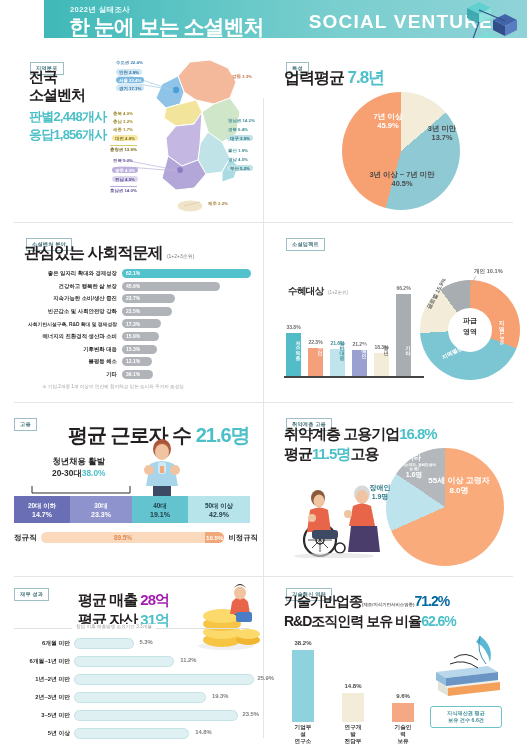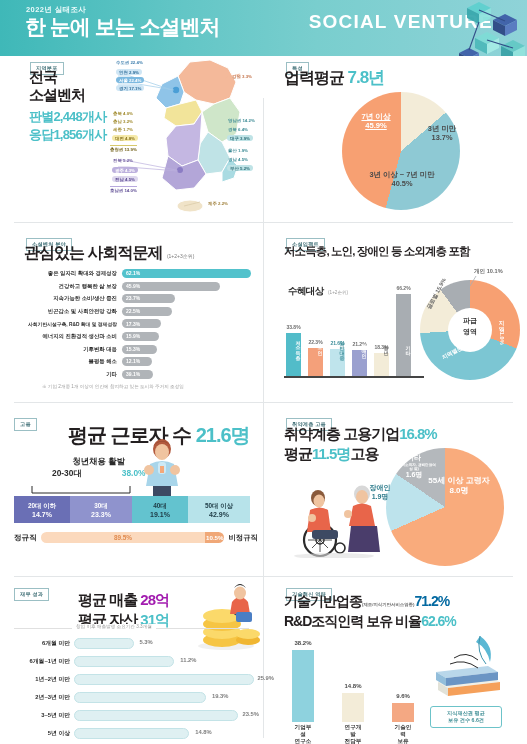--- a/index.html
+++ b/index.html
@@ -7,23 +7,24 @@
     width: 527px; height: 744px;
     font-family: "Liberation Sans", sans-serif;
     background: #ffffff;
     overflow: hidden;
     position: relative;
   }
   .page { width: 527px; height: 744px; position: relative; background: #fff; }
 
   
   .header {
-    height: 56px; position: relative;
+    height: 38px; position: relative;
     background: linear-gradient(90deg,#3fb8b8 0%, #63c6c6 35%, #79cece 60%, #8fd3d8 100%);
     overflow: hidden;
+    margin-left: 44px;
   }
   .hdr-sub { position:absolute; left:26px; top:5px; font-size:7.5px; color:#eafafa; letter-spacing:.4px; font-weight:bold;}
   .hdr-title { position:absolute; left:25px; top:13px; font-size:21px; font-weight:bold; color:#ffffff; letter-spacing:-1px; }
   .hdr-en { position:absolute; right:34px; top:11px; font-size:19px; font-weight:bold; color:#ffffff; letter-spacing:1.2px; }
   .cubes { position:absolute; right:0; top:-4px; width:110px; height:78px; }
 
   
   .grid { position:absolute; top:46px; left:0; width:527px; height:698px; }
   .cell { position:absolute; }
   .vline { position:absolute; left:263px; top:52px; width:1px; height:640px; background:#e3e6e8; }
@@ -249,21 +250,21 @@
       <div class="htitle" style="position:absolute;left:20px;top:22px;text-align:right;">
         <span>업력평균</span>
         <span class="accent" style="font-size:17px;">7.8년</span>
       </div>
 
       <div class="pie" style="left:78px;top:46px;width:118px;height:118px;
            background: conic-gradient(from 0deg,
              #f3ecd8 0deg 49.3deg,
              #8ec9d4 49.3deg 195.1deg,
              #f7a072 195.1deg 360deg);"></div>
-      <div class="pielbl" style="left:84px;top:66px;width:56px;color:#fff;font-size:7.6px;text-decoration:underline;">
+      <div class="pielbl" style="left:96px;top:66px;width:56px;color:#fff;font-size:7.6px;">
         <div>7년 이상</div>
         <div>45.9%</div>
       </div>
       <div class="pielbl" style="left:152px;top:78px;width:52px;color:#4a4a4a;font-size:7.4px;">
         <div>3년 미만</div>
         <div>13.7%</div>
       </div>
       <div class="pielbl" style="left:76px;top:124px;width:124px;color:#4a4a4a;font-size:7.4px;">
         <div>3년 이상 ~ 7년 미만</div>
         <div>40.5%</div>
@@ -345,21 +346,20 @@
         </div>
       </div>
       <div class="tiny" style="position:absolute;left:42px;top:160px;">※ 기업 2개중 1개 이상이 인간에 참여하고 있는 도시와 주거지 조성임</div>
     </div>
 
     <div class="cell" style="left:264px;top:178px;width:263px;height:178px;">
       <div style="position:absolute;left:22px;top:8px;">
         <span class="tag">소셜임팩트</span>
       </div>
       <div style="position:absolute;left:20px;top:20px;font-size:11.5px;font-weight:bold;color:#231f20;letter-spacing:-.9px;line-height:1.35;">
-        <div>저소득층, 노인, 장애인 등 소외계층 포함</div>
       </div>
 
       <div style="position:absolute;left:24px;top:56px;">
         <span style="font-size:9.5px;font-weight:bold;color:#2b2b2b;letter-spacing:-.6px;">수혜대상</span>
         <span class="tiny">(1+2순위)</span>
       </div>
 
       <div class="vbar-wrap" style="left:22px;top:68px;height:84px;gap:7px;">
         <div class="vbar" style="height:43px;background:#52bcc9;">
           <div class="val">33.8%</div>
@@ -416,21 +416,21 @@
         <span class="tag">고용</span>
       </div>
       <div style="position:absolute;left:68px;top:18px;font-size:20px;font-weight:bold;color:#231f20;letter-spacing:-1px;">
         <span>평균 근로자 수</span>
         <span style="color:#4cc0c8;">21.6명</span>
       </div>
 
       <div style="position:absolute;left:52px;top:52px;text-align:center;font-size:8.4px;font-weight:bold;color:#2b2b2b;line-height:1.4;">
         <div>청년채용 활발</div>
         <div>
-          <span>20-30대</span><span style="color:#4cc0c8;padding-left:40px;">38.0%</span>
+          <span>20-30대</span><span style="color:#4cc0c8;">38.0%</span>
         </div>
       </div>
       <svg style="position:absolute;left:30px;top:80px;" width="104" height="10">
         <path d="M2 2 L2 9 M2 9 L100 9 M100 2 L100 9" stroke="#2b2b2b" stroke-width="1" fill="none"></path>
       </svg>
 
       <svg style="position:absolute;left:134px;top:32px;" width="56" height="62">
         <ellipse cx="28" cy="13" rx="9" ry="10" fill="#b25a3e"></ellipse>
         <ellipse cx="28" cy="16" rx="7" ry="8" fill="#f0c4a0"></ellipse>
         <path d="M19 10 q9 -9 18 0 q-4 -5 -9 -5 q-5 0 -9 5Z" fill="#8e4530"></path>

